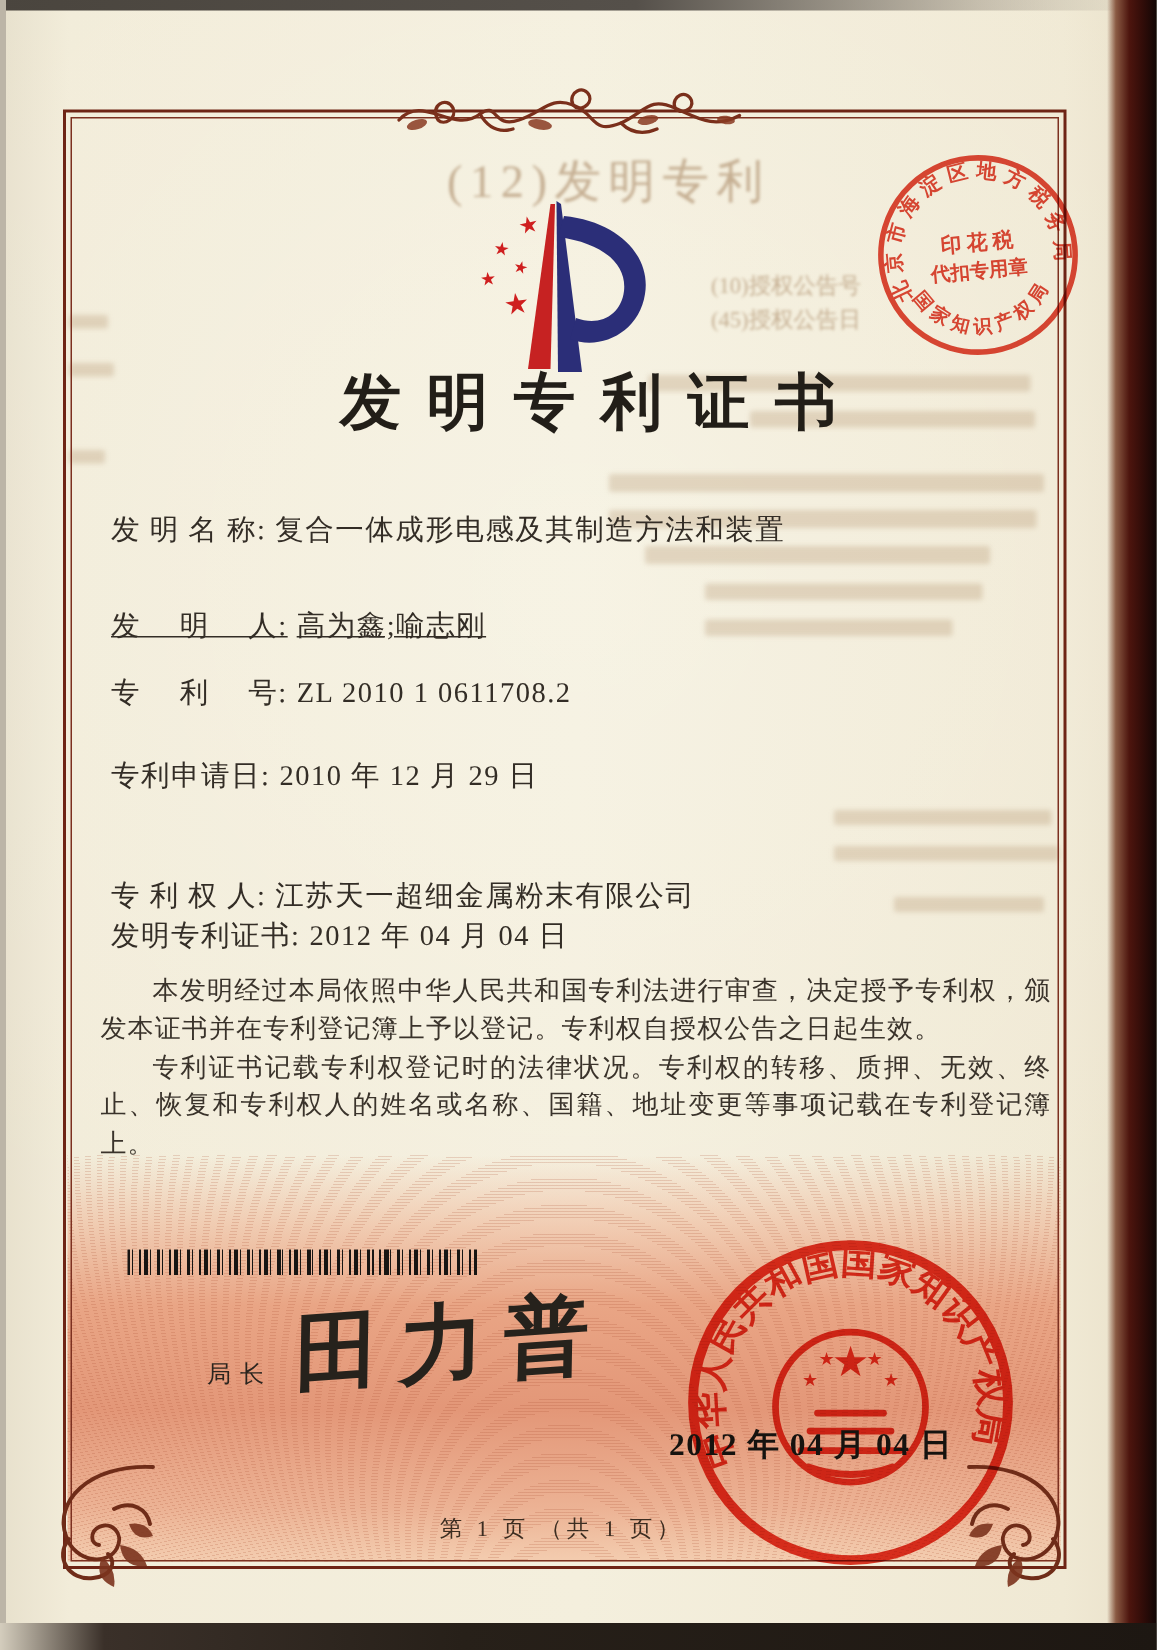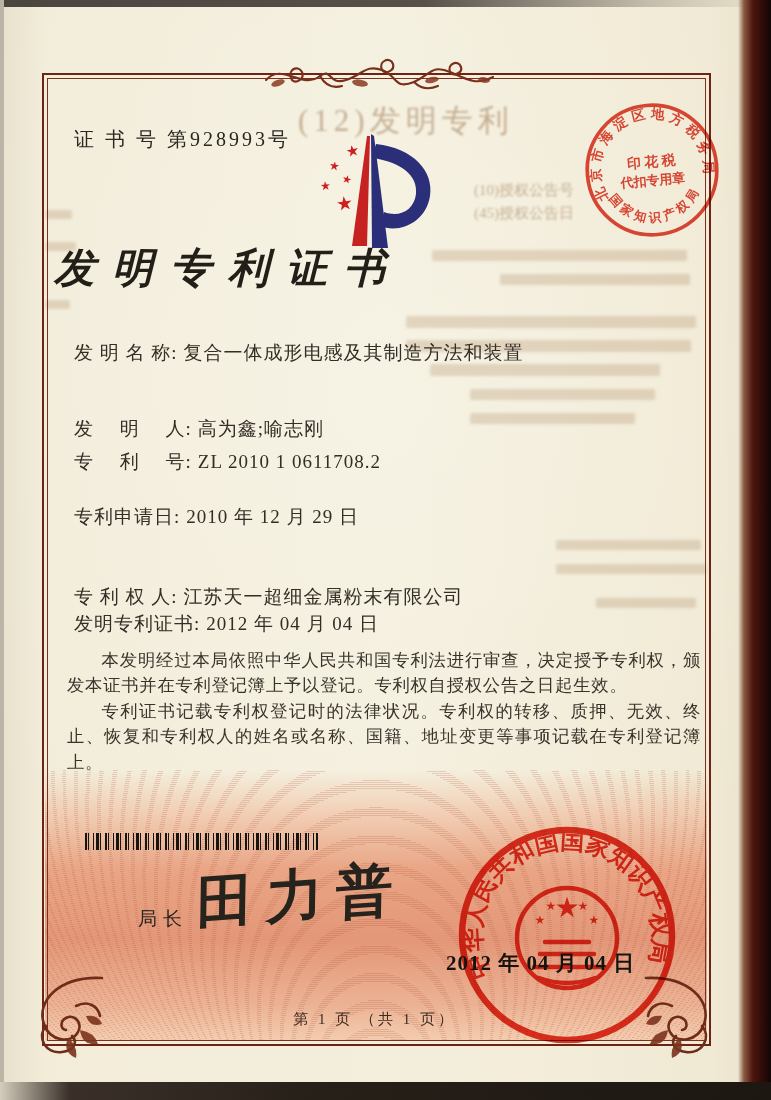--- a/index.html
+++ b/index.html
@@ -19,30 +19,30 @@
   .frame{left:42px;top:73px;width:665px;height:969px;border:2px solid #6e2415;}
   .frame:after{content:"";position:absolute;inset:3px;border:1.5px solid #7c3020;}
   
   .panel{left:45px;top:770px;width:662px;height:271px;
     background:
       repeating-radial-gradient(140% 110% at 50% 140%, rgba(168,74,45,.20) 0 1px, rgba(168,74,45,0) 1px 6px),
       linear-gradient(180deg, rgba(240,190,160,0) 0px, rgba(239,183,152,.6) 45px, #e9a585 100px, #e39778 170px, #ecb294 235px, #f3cbae 269px);}
   .ghost{color:rgba(152,112,72,.5);filter:blur(1.1px);white-space:nowrap;}
   .gbar{background:rgba(172,136,98,.28);filter:blur(1.6px);border-radius:2px;}
   .certno{font-size:20px;letter-spacing:3px;color:#2b2722;}
-  .title{left:42px;top:241px;width:665px;font-size:41px;font-weight:bold;
-    letter-spacing:17px;padding-left:12px;color:#221e18;font-style:italic;}
+  .title{left:42px;top:241px;width:665px;text-align:center;font-size:41px;font-weight:bold;
+    letter-spacing:17px;padding-left:26px;color:#221e18;}
   .field{left:74px;font-size:19px;color:#332d26;letter-spacing:1px;white-space:nowrap;}
   .field .val{margin-left:6px;margin-top:24px;}
   .paras{left:67px;top:648px;width:634px;font-size:17.3px;line-height:25.4px;color:#3a332b;
     text-align:justify;letter-spacing:.8px;}
   .paras p{margin:0;text-indent:2em;}
   .barcode{left:85px;top:833px;width:233px;height:17px;
     background:repeating-linear-gradient(90deg,#171513 0 2px,transparent 2px 3px,#171513 3px 4px,transparent 4px 8px,#171513 8px 9px,transparent 9px 11px,#171513 11px 14px,transparent 14px 15px,#171513 15px 16px,transparent 16px 20px);}
-  .issuer{left:138px;top:906px;font-size:19px;letter-spacing:6px;color:#2a241e;}
+  .issuer{left:138px;top:906px;font-size:16px;letter-spacing:6px;color:#2a241e;}
   .sig{left:196px;top:858px;font-size:57px;font-weight:600;color:#26221c;letter-spacing:13px;
     transform:rotate(-4deg) skewX(-5deg);white-space:nowrap;}
   .sealdate{left:446px;top:949px;font-size:21px;font-weight:bold;letter-spacing:1px;color:#16130f;z-index:7;}
   .footer{left:42px;top:1010px;width:665px;text-align:center;font-size:15px;letter-spacing:3px;color:#3c2d21;}
   .stamp{mix-blend-mode:multiply;}
   .logo-star{position:absolute;color:#cf1f1f;line-height:1;}
 </style>
 </head>
 <body>
 
@@ -103,39 +103,38 @@
       <path d="M18 54 C8 66 18 82 34 80 C46 79 50 70 44 64"></path>
       <path d="M48 34 C60 28 70 34 72 44"></path>
     </g>
     <g fill="#7c341e" opacity=".9">
       <path d="M52 58 q14 2 18 14 q-16 2 -18 -14z"></path>
       <path d="M40 66 q10 8 8 20 q-14 -6 -8 -20z"></path>
       <path d="M58 44 q12 -2 16 8 q-12 4 -16 -8z"></path>
     </g>
   </svg>
 
-  <div class="abs certno" style="left:74px;top:126px;">证 书 号 第928993号</div>
 
   <div class="abs" style="left:296px;top:128px;width:150px;height:132px;">
     <svg width="150" height="132" viewBox="0 0 150 132">
       <polygon points="71,8 74,8 71,118 56,118" fill="#c62222"></polygon>
       <polygon points="75,6 78,8 92,120 76,120" fill="#2b2e78"></polygon>
       <path d="M80,16 C118,20 138,44 134,68 C130,94 104,106 84,98 L88,84 C104,90 118,82 120,66 C122,48 106,34 76,30 Z" fill="#2b2e78"></path>
     </svg>
     <span class="logo-star" style="left:50px;top:16px;font-size:15px;transform:rotate(-12deg);">★</span>
     <span class="logo-star" style="left:33px;top:32px;font-size:12px;transform:rotate(8deg);">★</span>
     <span class="logo-star" style="left:24px;top:52px;font-size:12px;transform:rotate(-6deg);">★</span>
     <span class="logo-star" style="left:46px;top:46px;font-size:11px;transform:rotate(14deg);">★</span>
     <span class="logo-star" style="left:40px;top:66px;font-size:19px;transform:rotate(-8deg);">★</span>
   </div>
 
   <div class="abs title">发明专利证书</div>
 
   <div class="abs field" style="top:340px;"><span>发 明 名 称:</span><span class="val">复合一体成形电感及其制造方法和装置</span></div>
-  <div class="abs field" style="top:416px;"><span>发　 明　 人:</span><span class="val">高为鑫;喻志刚</span></div>
+  <div class="abs field" style="top:404px;text-decoration:underline;"><span>发　 明　 人:</span><span class="val">高为鑫;喻志刚</span></div>
   <div class="abs field" style="top:449px;"><span>专　 利　 号:</span><span class="val">ZL 2010 1 0611708.2</span></div>
   <div class="abs field" style="top:504px;"><span>专利申请日:</span><span class="val">2010 年 12 月 29 日</span></div>
   <div class="abs field" style="top:584px;"><span>专 利 权 人:</span><span class="val">江苏天一超细金属粉末有限公司</span></div>
   <div class="abs field" style="top:611px;"><span>发明专利证书:</span><span class="val">2012 年 04 月 04 日</span></div>
 
   <div class="abs paras">
     <p>本发明经过本局依照中华人民共和国专利法进行审查，决定授予专利权，颁发本证书并在专利登记簿上予以登记。专利权自授权公告之日起生效。</p>
     <p>专利证书记载专利权登记时的法律状况。专利权的转移、质押、无效、终止、恢复和专利权人的姓名或名称、国籍、地址变更等事项记载在专利登记簿上。</p>
   </div>
 

